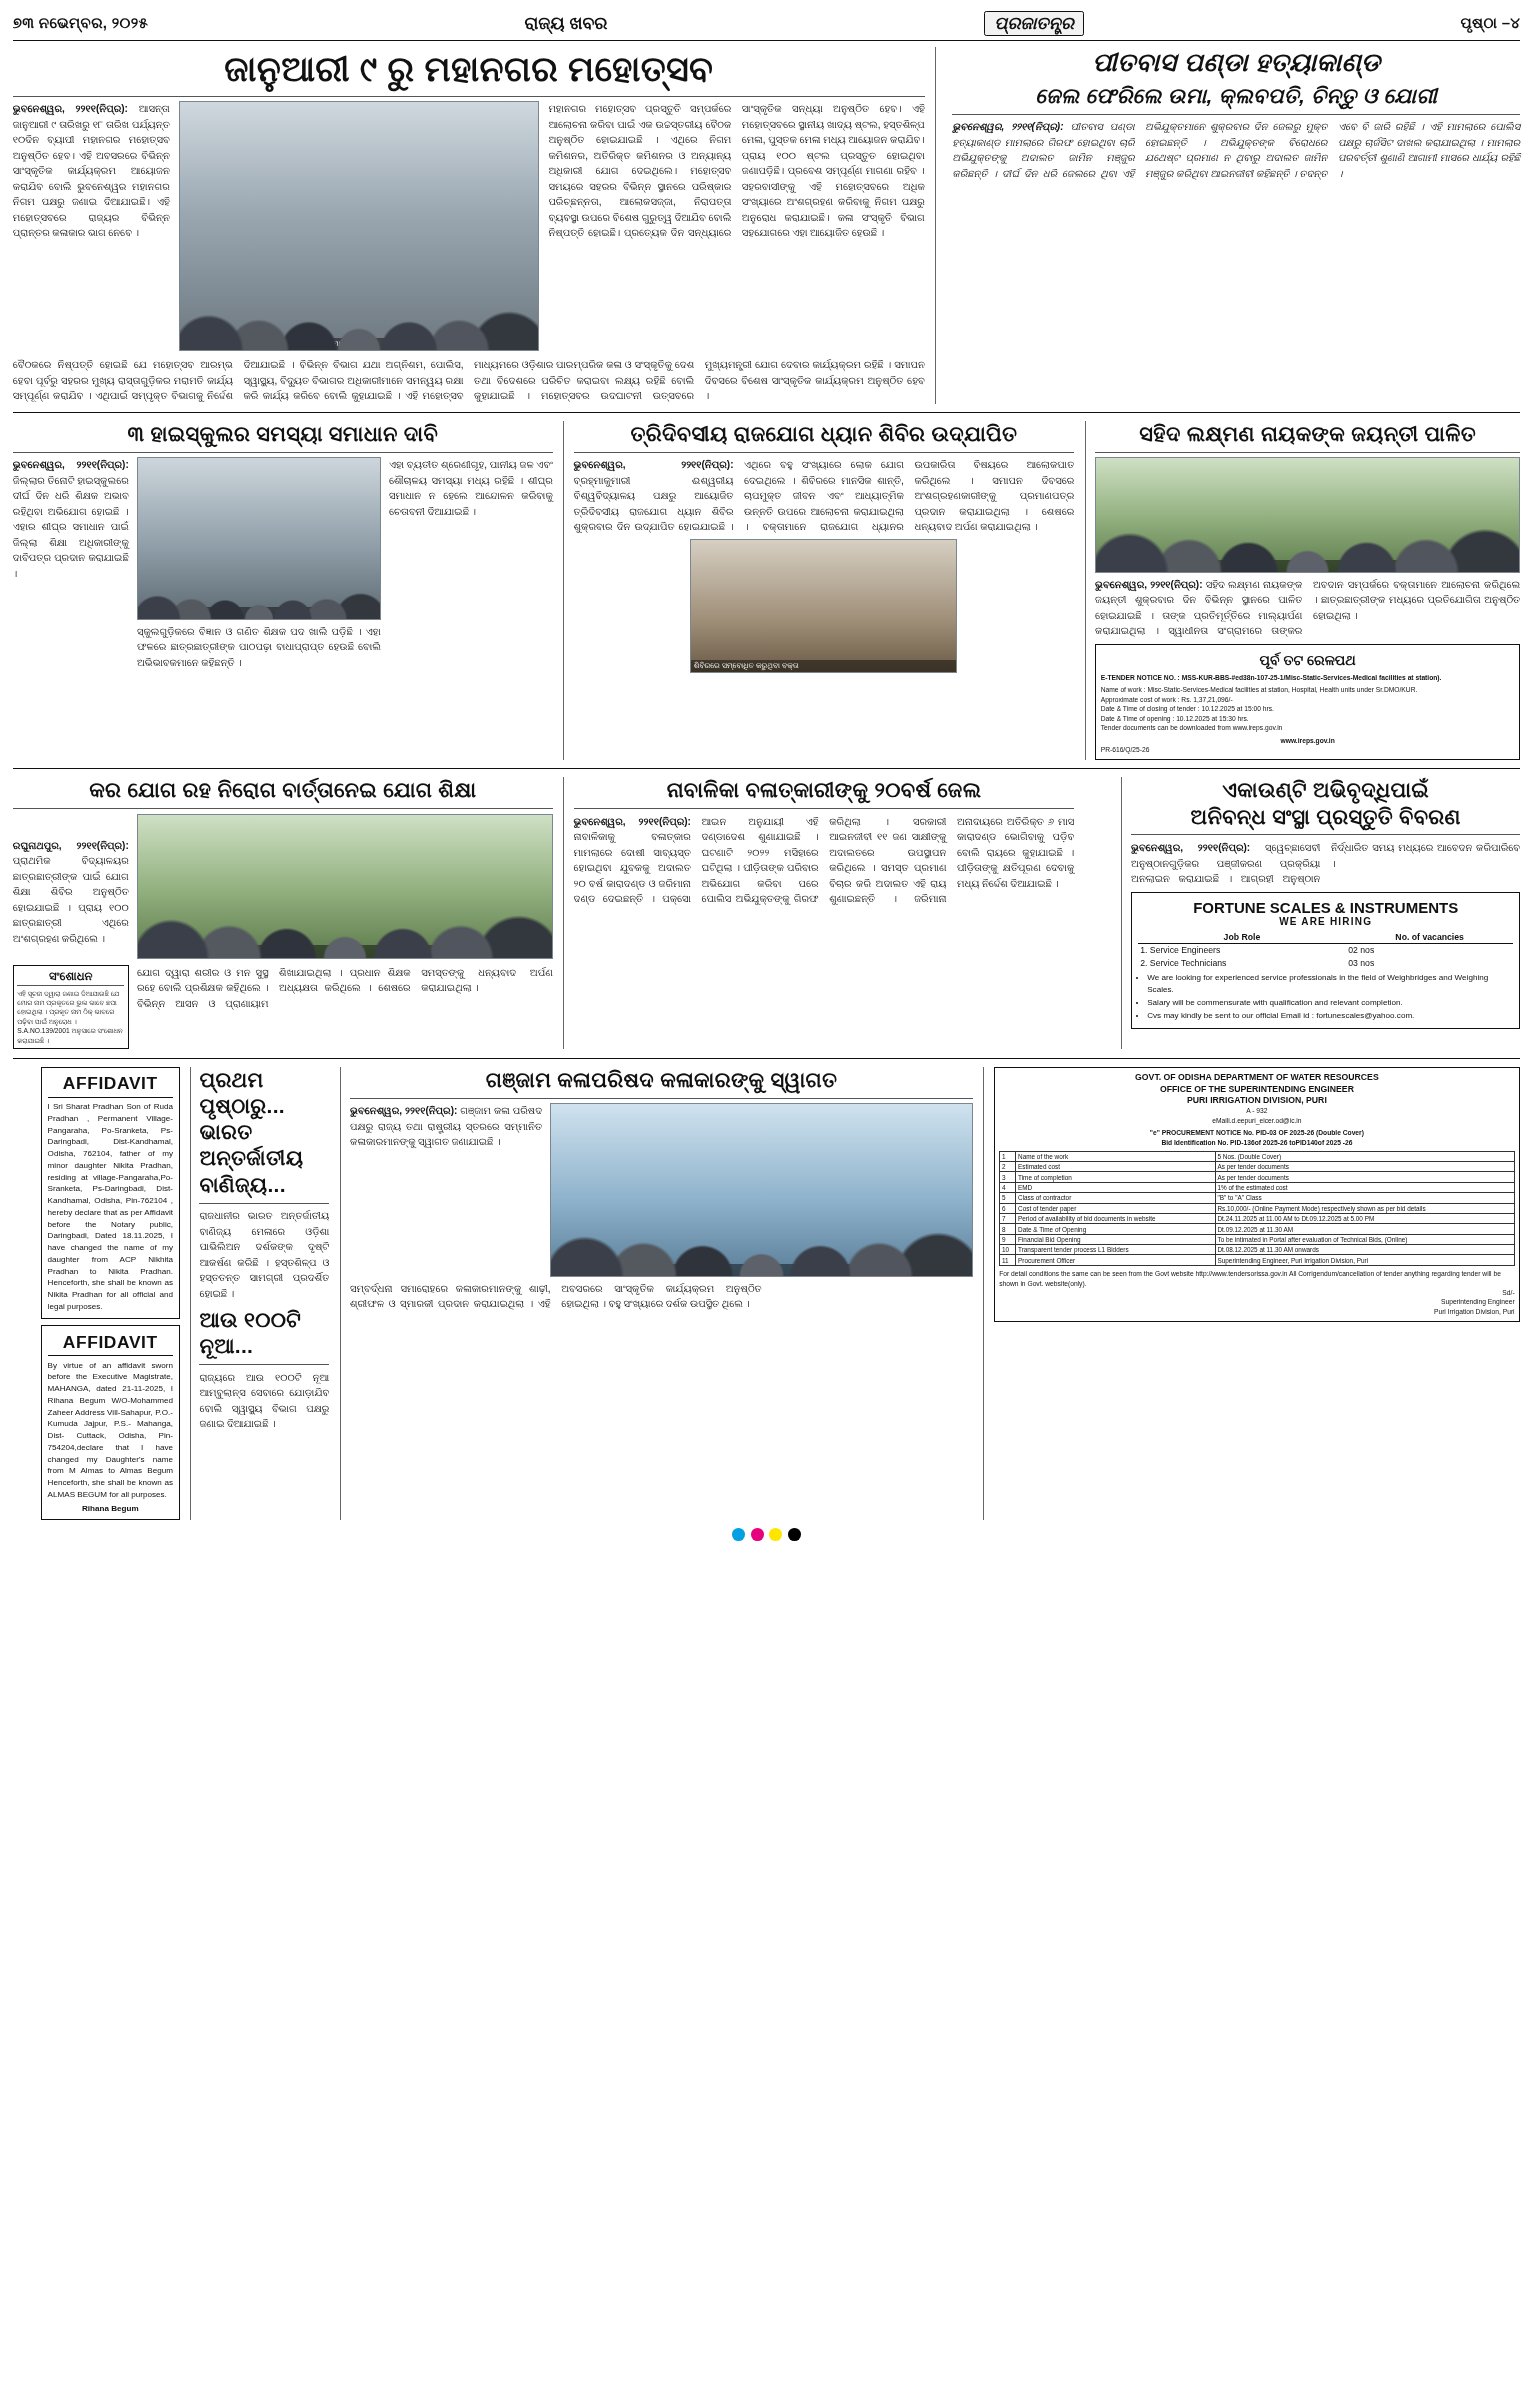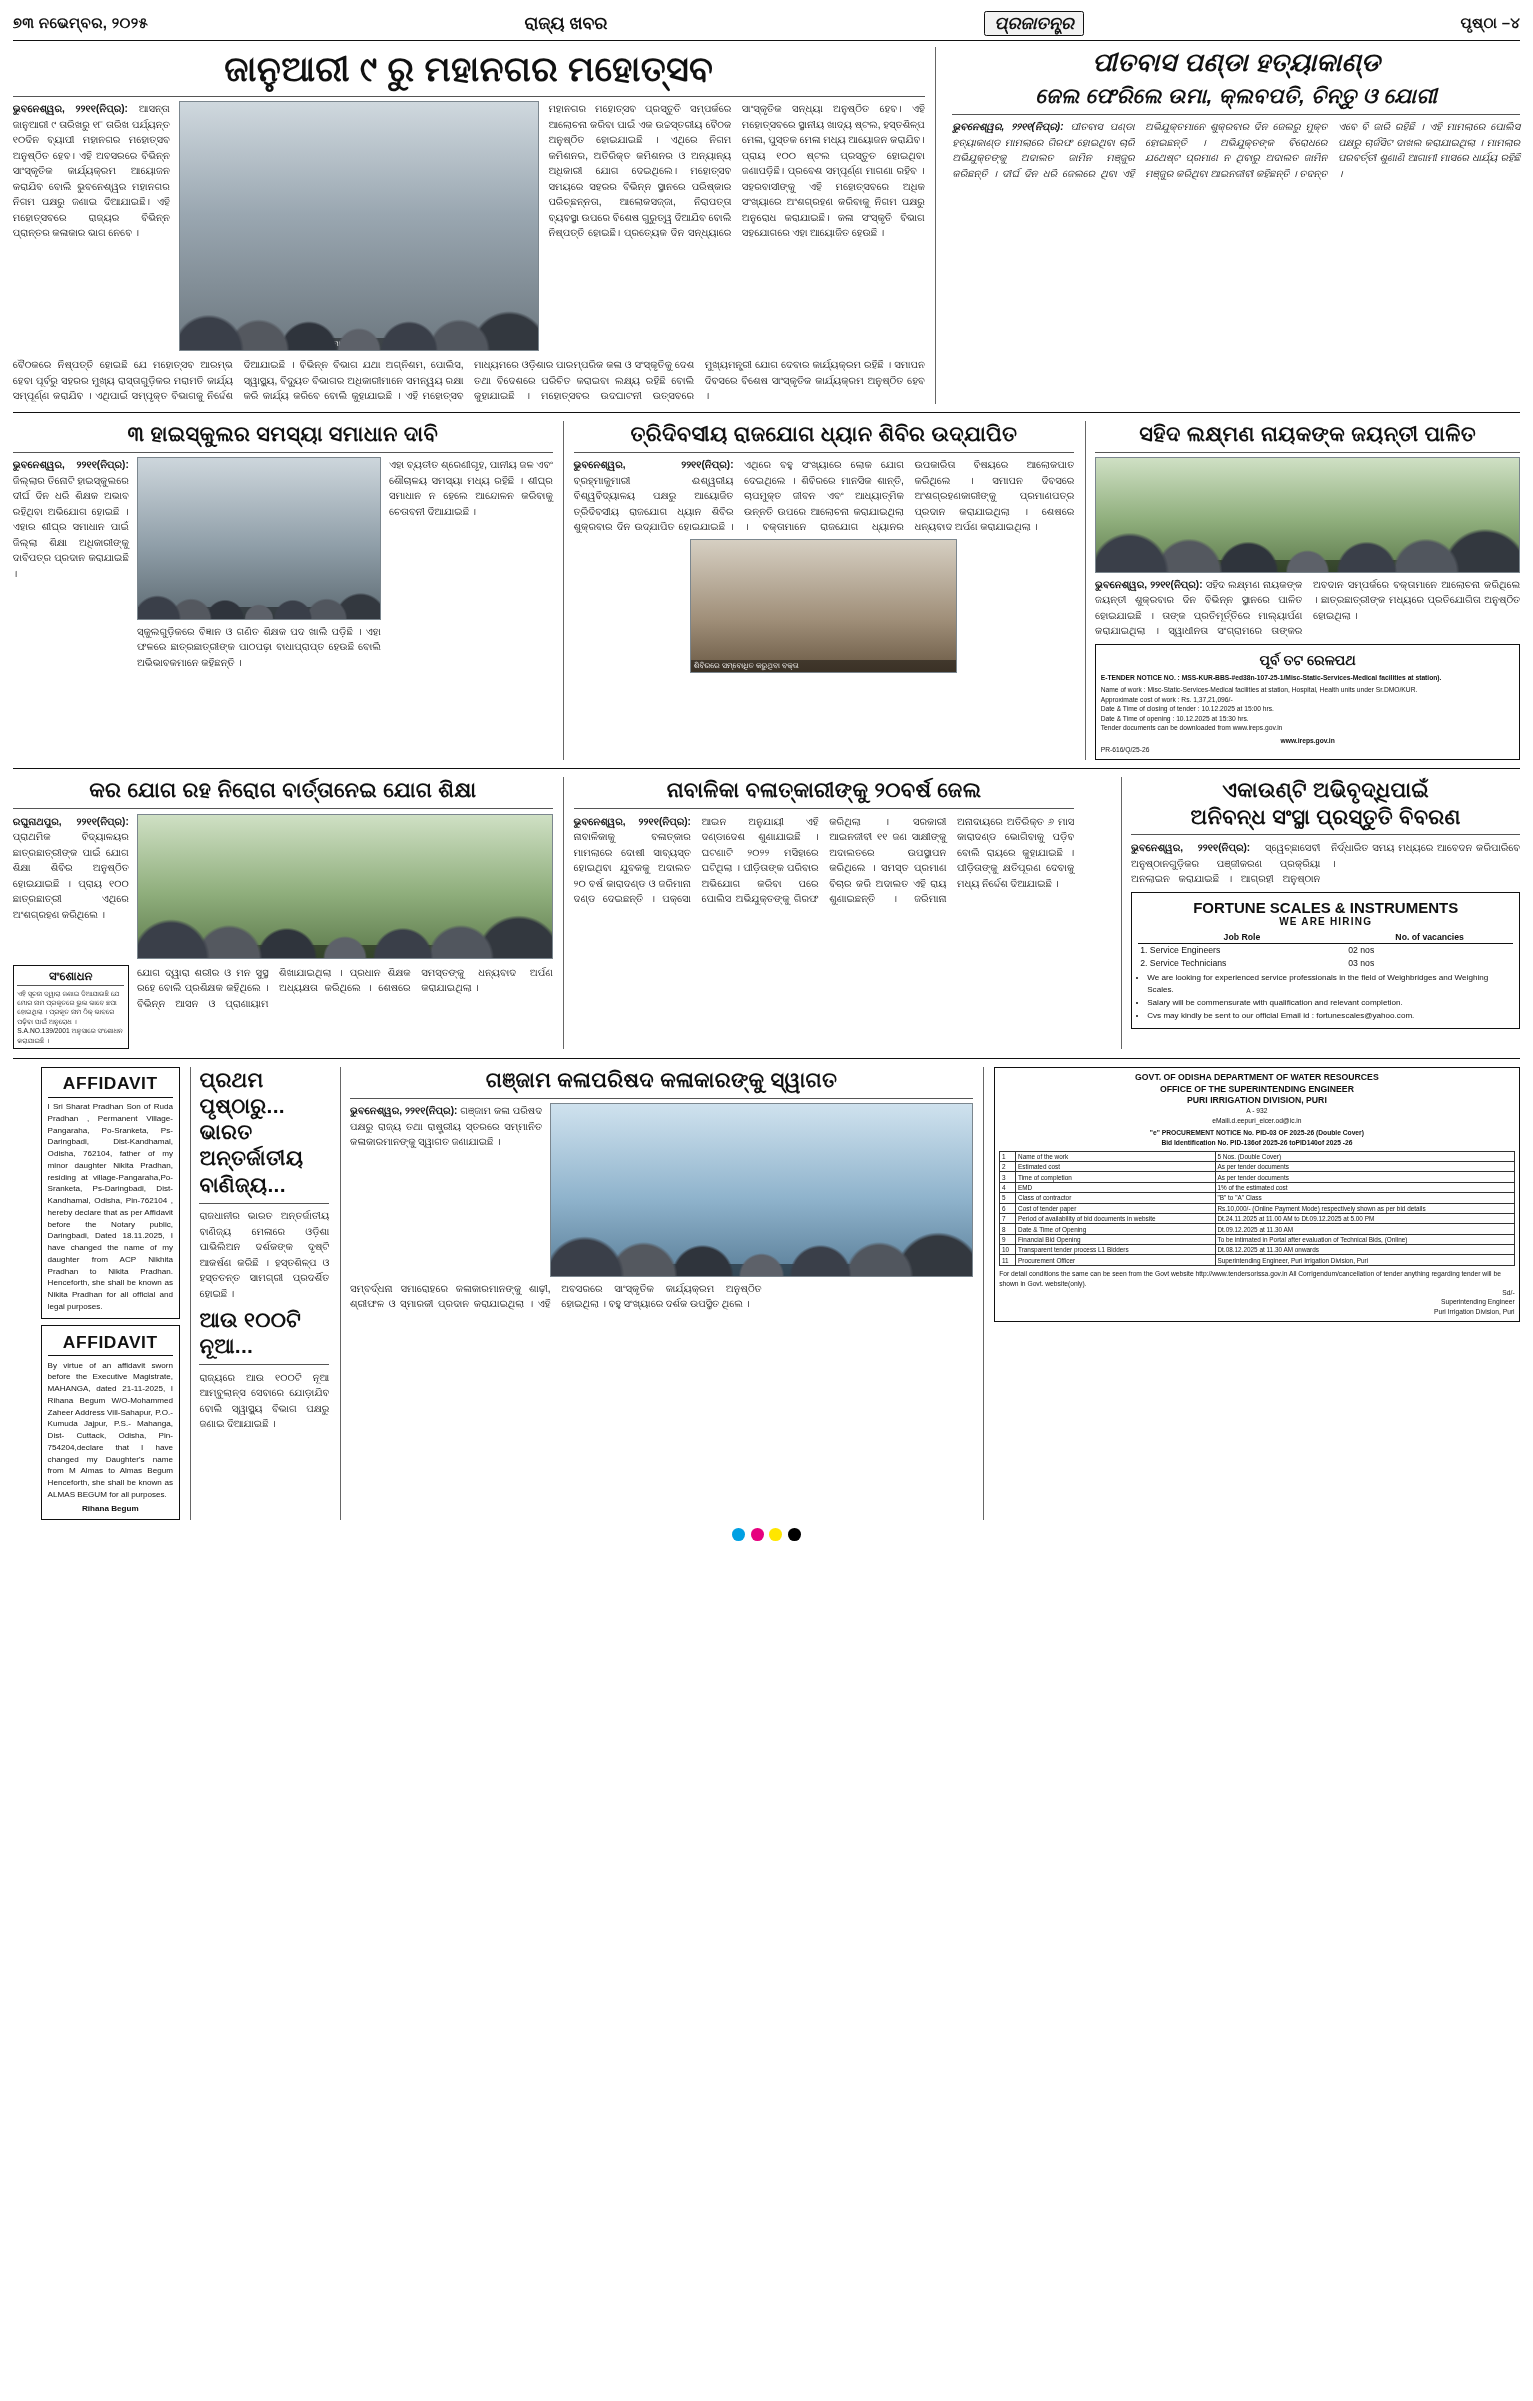--- a/index.html
+++ b/index.html
@@ -225,21 +225,21 @@
   </div>
 
   <div class="rule"></div>
 
   <div class="row">
 
     <div style="flex:0 0 540px;">
       <div class="headline h-sm">କର ଯୋଗ ରହ ନିରୋଗ ବାର୍ତ୍ତାନେଇ ଯୋଗ ଶିକ୍ଷା</div>
       <div class="thin-rule"></div>
       <div class="row" style="gap:8.1px;">
-        <div style="flex:0 0 116px;" class="body-text">
+        <div style="flex:0 0 116px;margin-top:24px;" class="body-text">
           <span class="byline">ରଘୁନାଥପୁର, ୨୨୧୧(ନିପ୍ର):</span>
           <span>ପ୍ରାଥମିକ ବିଦ୍ୟାଳୟର ଛାତ୍ରଛାତ୍ରୀଙ୍କ ପାଇଁ ଯୋଗ ଶିକ୍ଷା ଶିବିର ଅନୁଷ୍ଠିତ ହୋଇଯାଇଛି । ପ୍ରାୟ ୧୦୦ ଛାତ୍ରଛାତ୍ରୀ ଏଥିରେ ଅଂଶଗ୍ରହଣ କରିଥିଲେ ।</span>
         </div>
         <div style="flex:1;">
           <div class="photo ph-green ph-figs" style="height:145px;">
             <div class="cap">ଯୋଗ ଶିକ୍ଷା ଶିବିରରେ ଛାତ୍ରଛାତ୍ରୀ</div>
           </div>
         </div>
       </div>
       <div class="row mt10" style="gap:8.1px;">

